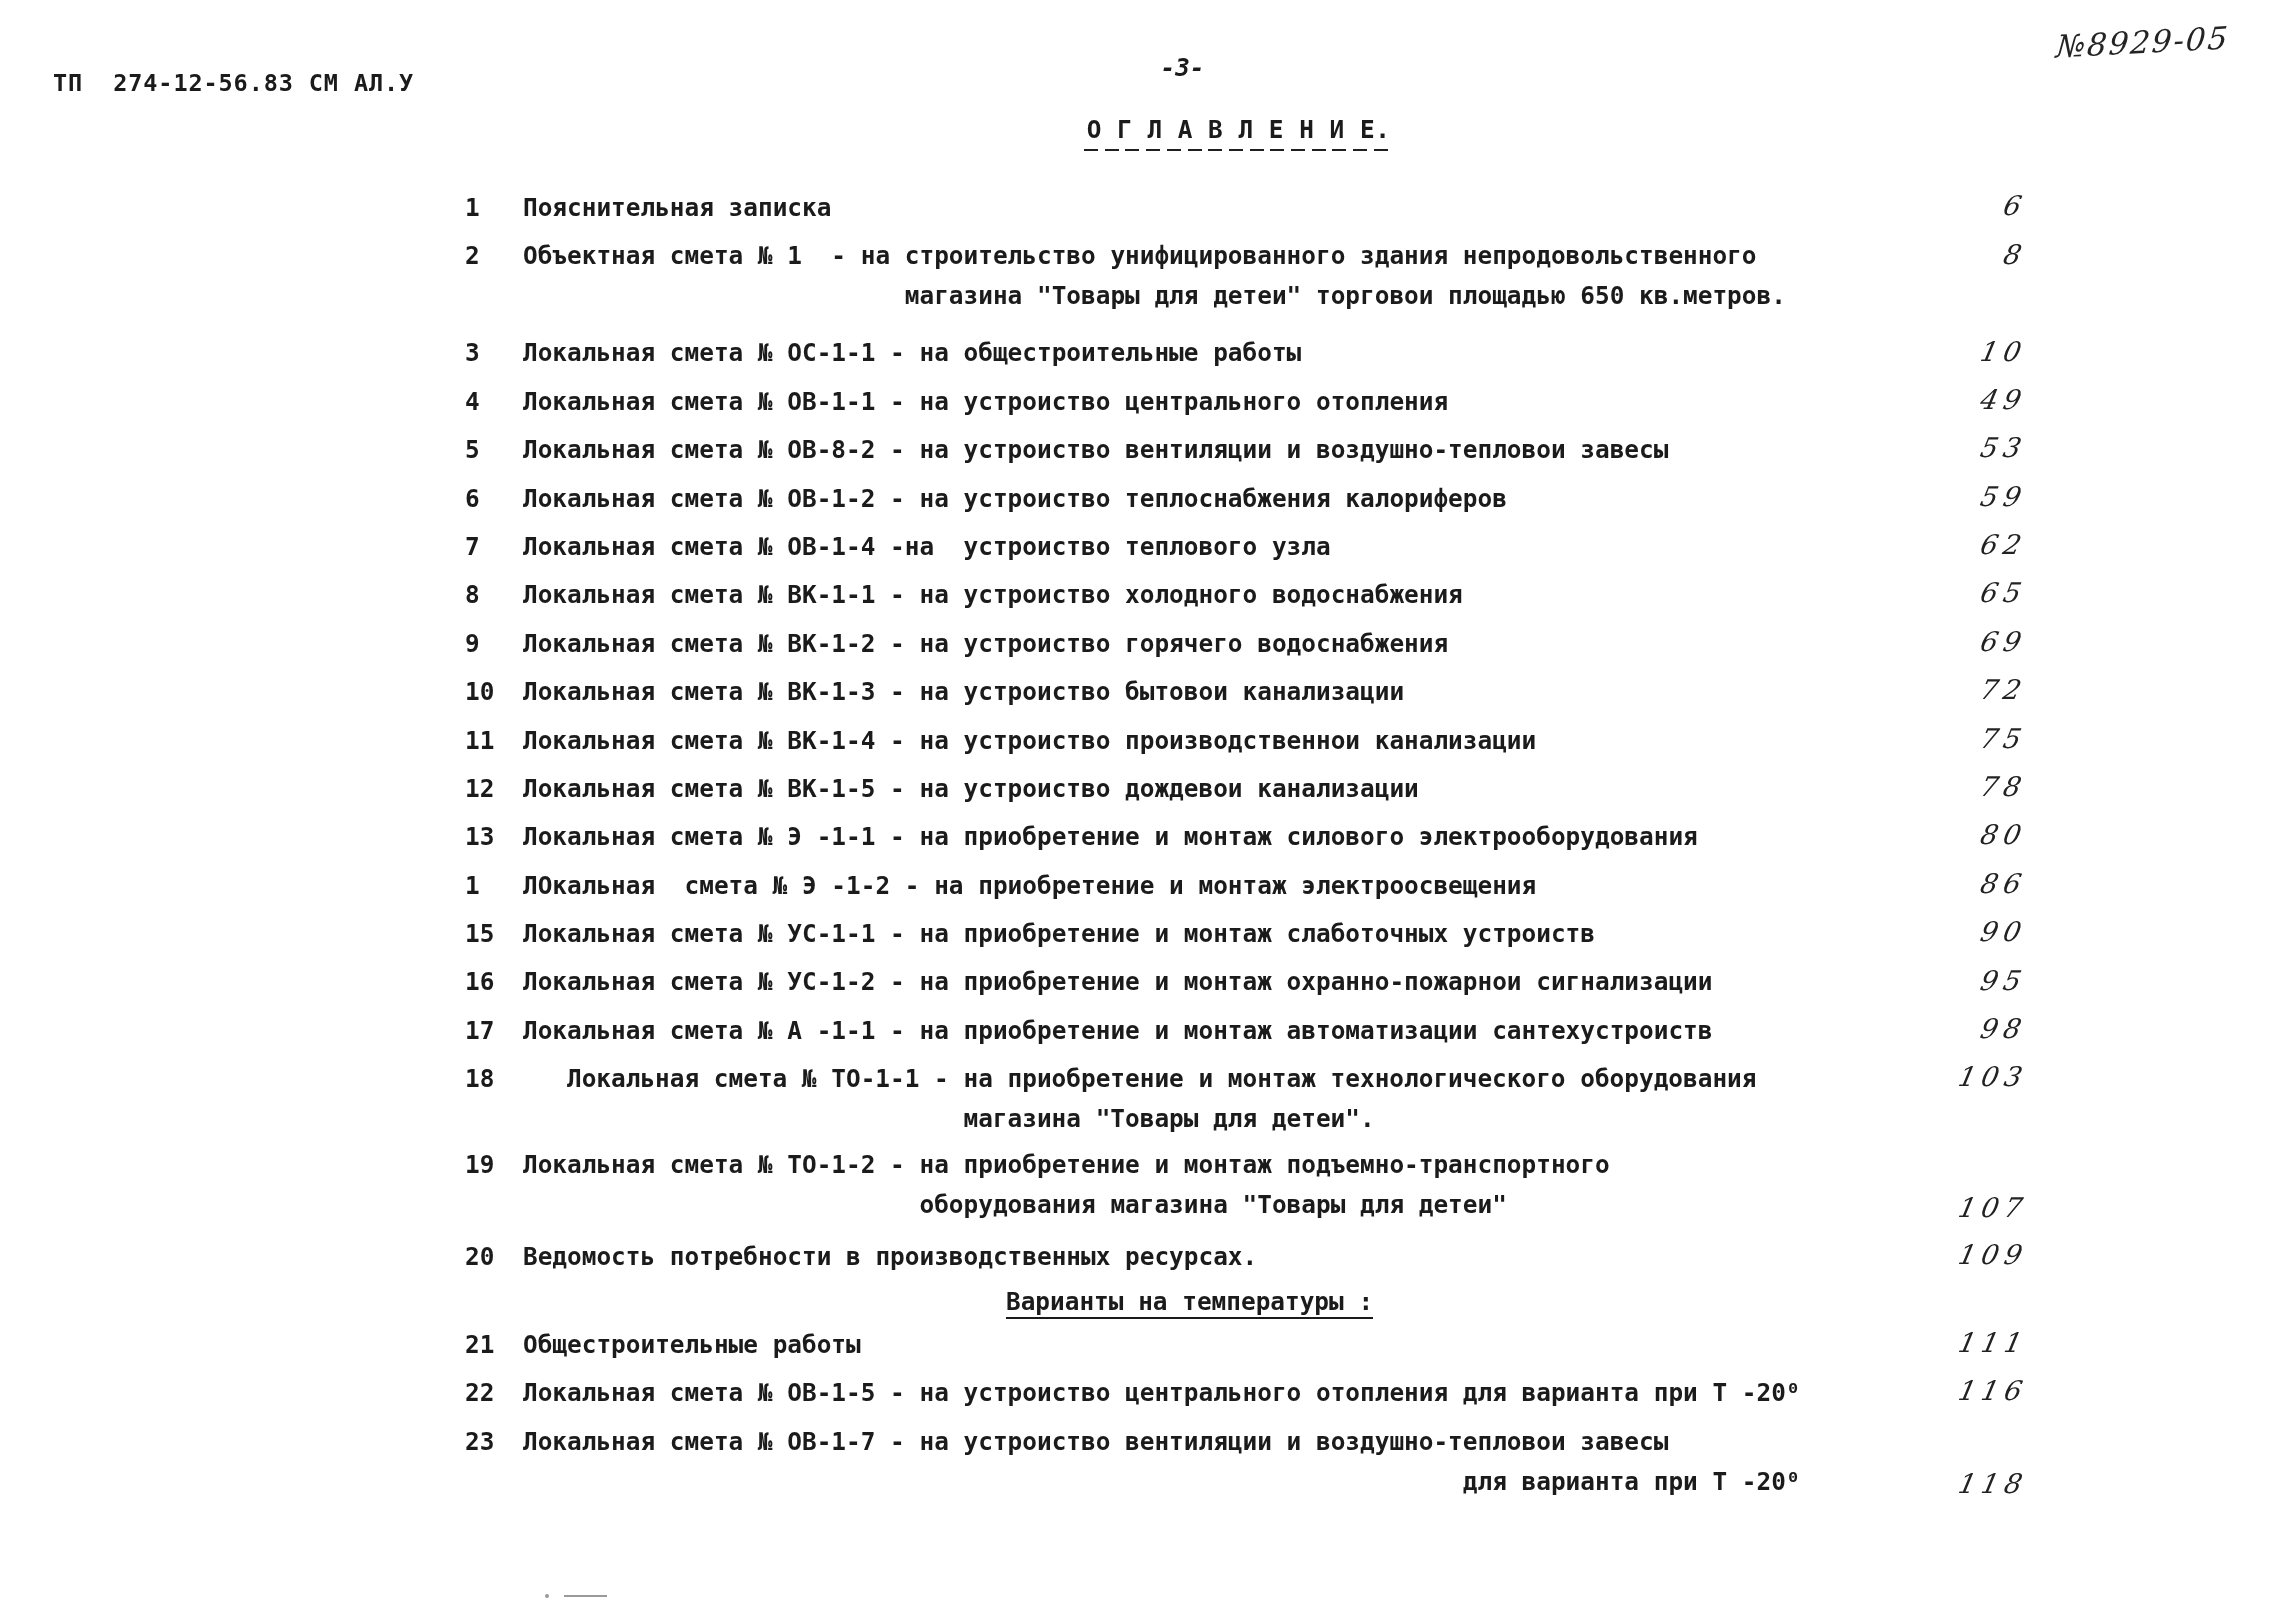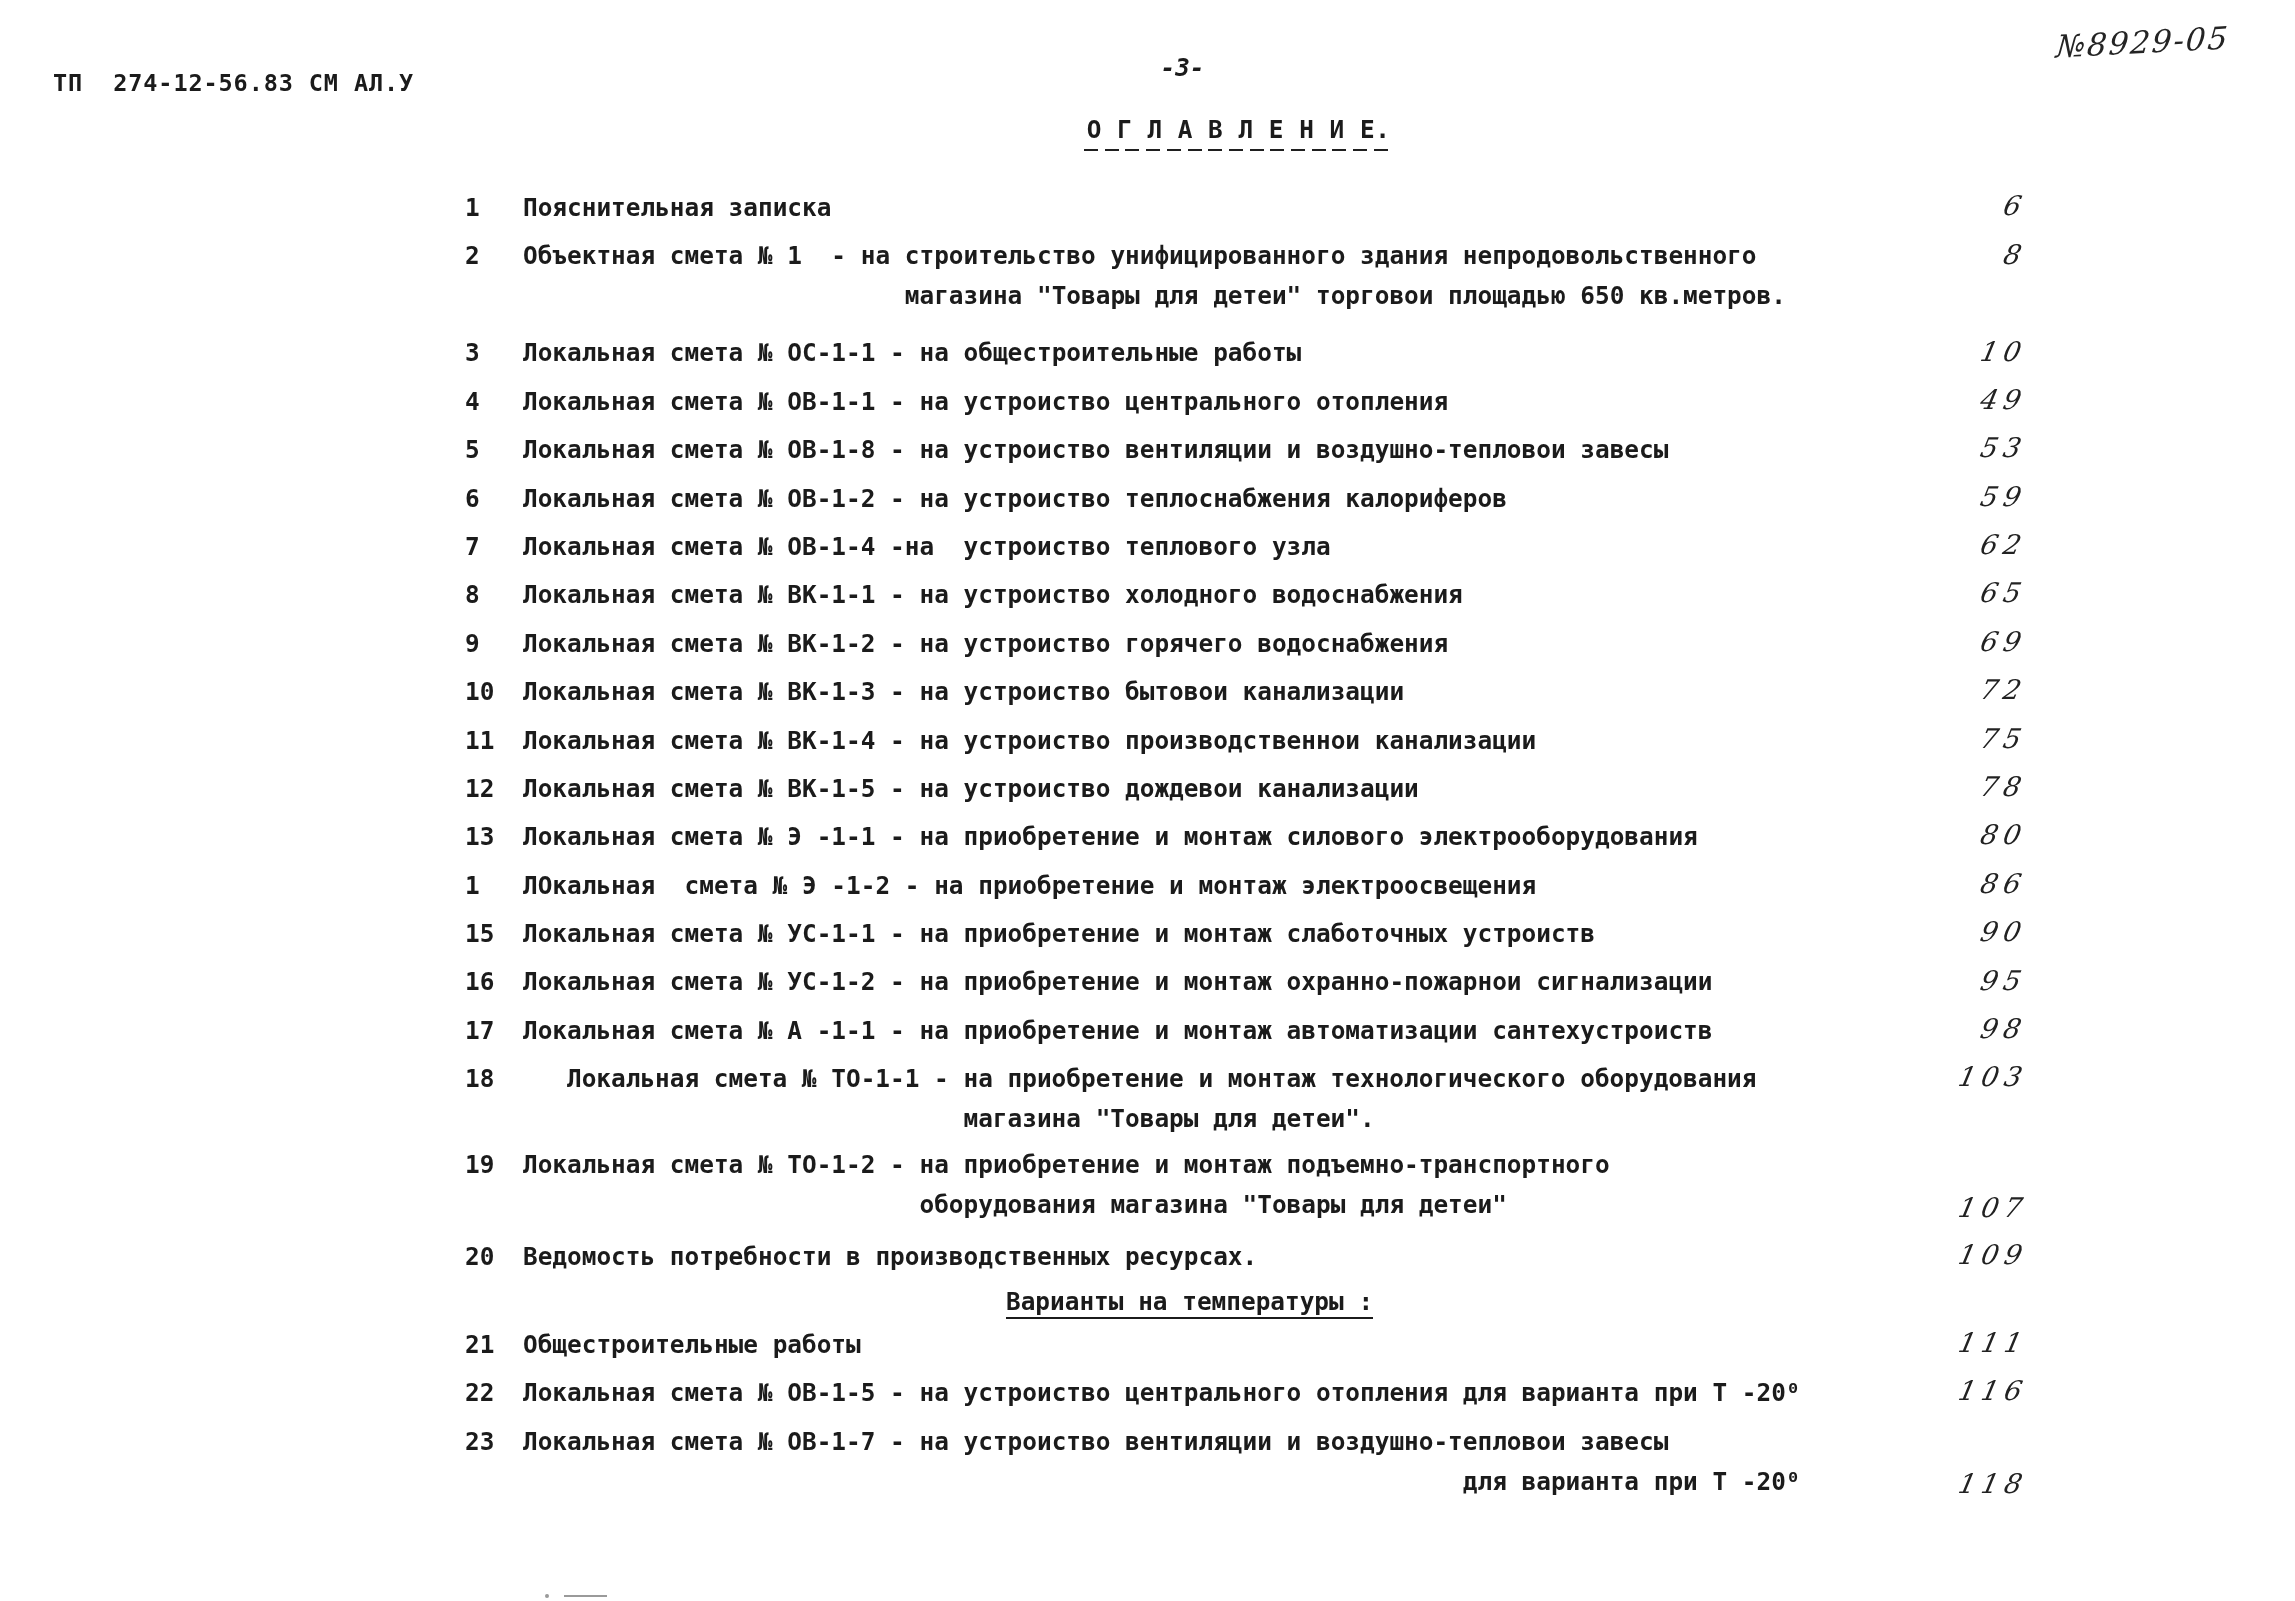--- a/index.html
+++ b/index.html
@@ -88,21 +88,21 @@
   </div>
 
   <div class="row">
     <span class="num">4</span>
     <div class="txt">Локальная смета № ОВ-1-1 - на устроиство центрального отопления</div>
     <span class="pg hw">49</span>
   </div>
 
   <div class="row">
     <span class="num">5</span>
-    <div class="txt">Локальная смета № ОВ-1-8 - на устроиство вентиляции и воздушно-тепловои завесы</div>
+    <div class="txt">Локальная смета № ОВ-8-2 - на устроиство вентиляции и воздушно-тепловои завесы</div>
     <span class="pg hw">53</span>
   </div>
 
   <div class="row">
     <span class="num">6</span>
     <div class="txt">Локальная смета № ОВ-1-2 - на устроиство теплоснабжения калориферов</div>
     <span class="pg hw">59</span>
   </div>
 
   <div class="row">

